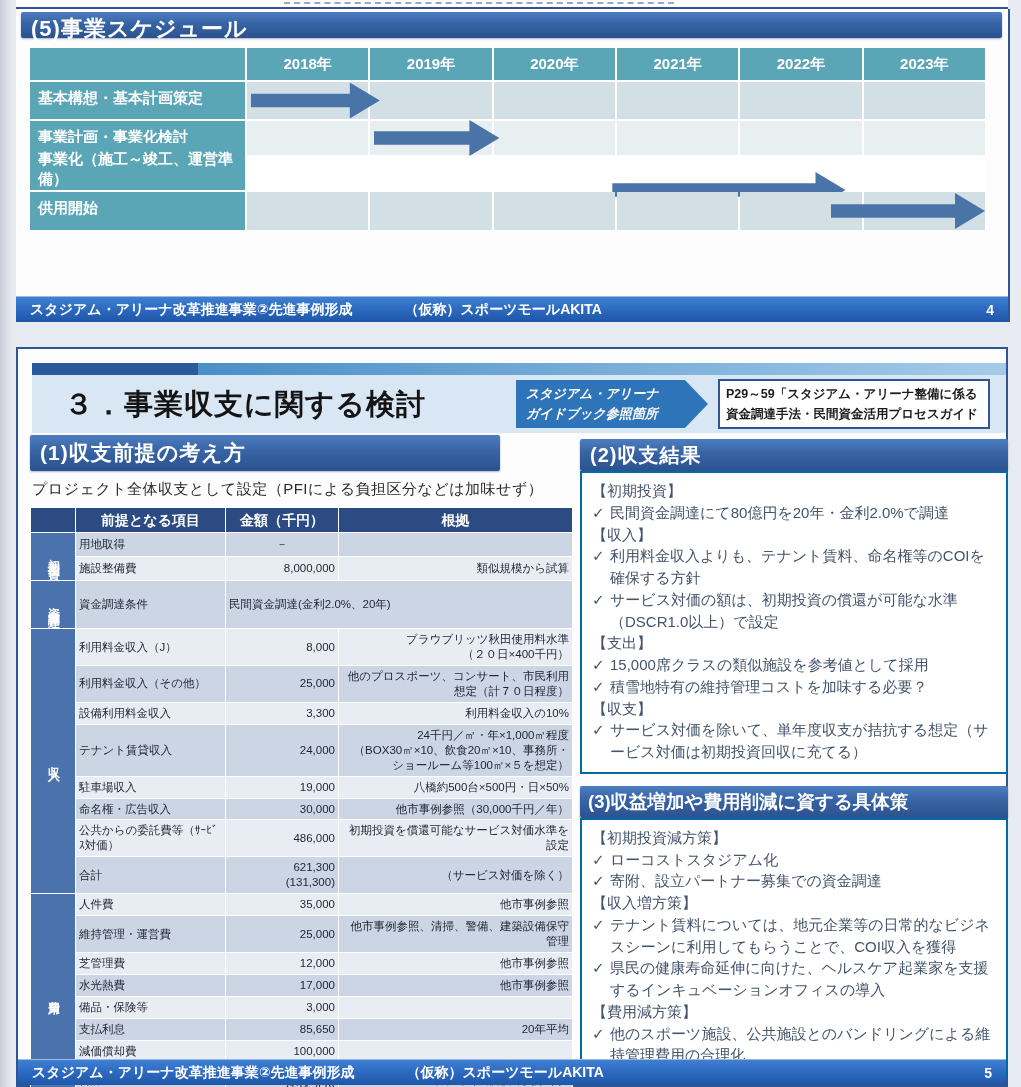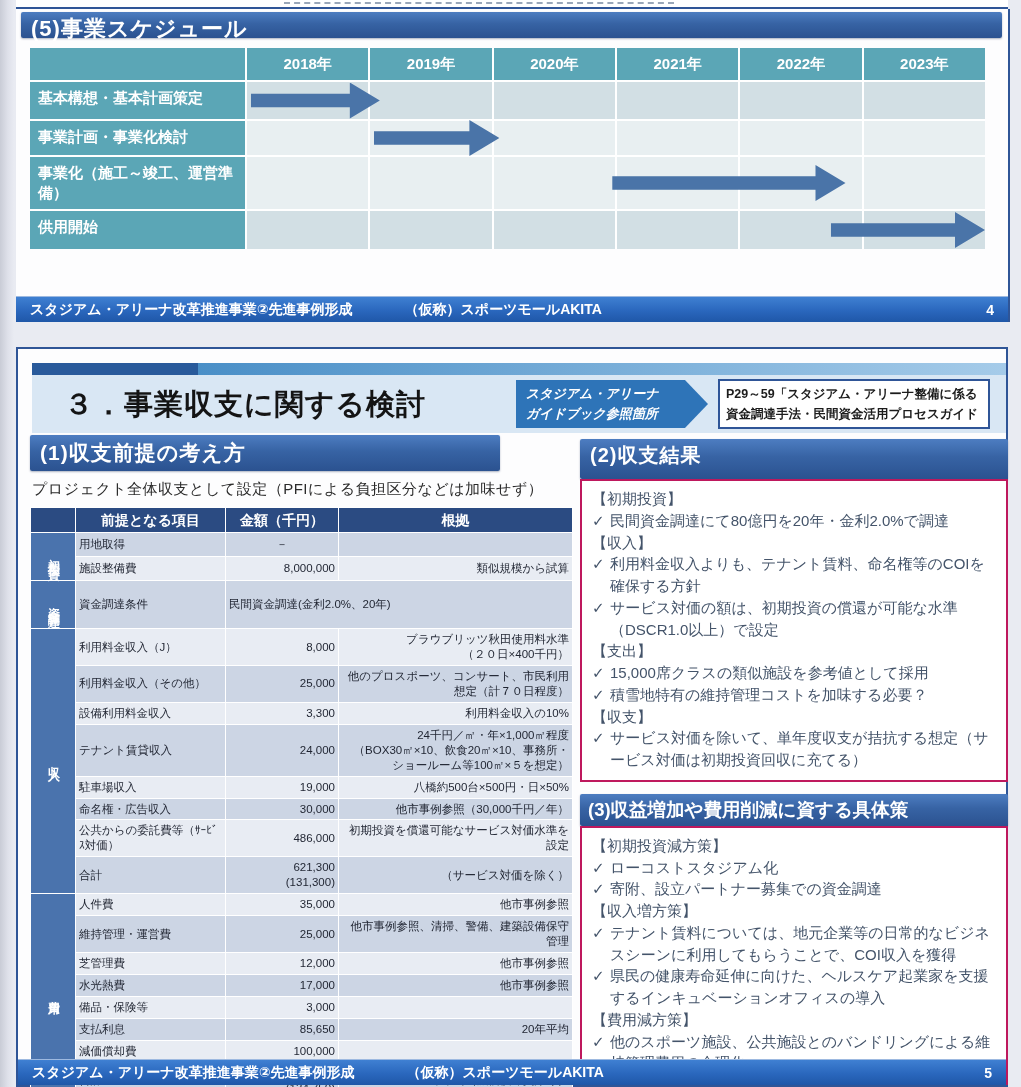--- a/index.html
+++ b/index.html
@@ -55,38 +55,38 @@
     padding-left:10px;box-sizing:border-box;
     clip-path:polygon(0 0,88% 0,100% 50%,88% 100%,0 100%);
   }
   #ref-box{
     position:absolute;left:700px;top:30px;width:272px;height:50px;background:#fff;border:2px solid #2f5597;
     font-size:12.5px;font-weight:600;color:#1c1c1c;line-height:1.6;padding:3px 6px;box-sizing:border-box;
   }
   .col-left{position:absolute;left:12px;top:86px;width:542px;}
   .col-right{position:absolute;left:562px;top:90px;width:428px;}
   .sec-h1{height:36px;line-height:36px;font-size:21px;padding-left:10px;width:470px;box-sizing:border-box;letter-spacing:1px;}
-  .sec-h2{height:40px;line-height:33px;font-size:20px;padding-left:10px;letter-spacing:1px;}
+  .sec-h2{height:32px;line-height:33px;font-size:20px;padding-left:10px;letter-spacing:1px;}
   .sec-h3{height:32px;line-height:32px;font-size:18.5px;padding-left:8px;letter-spacing:0;}
   #subtitle{font-size:15px;color:#2b2b2b;margin:9px 0 8px 2px;letter-spacing:.5px;}
   
   table.fin{border-collapse:collapse;width:542px;table-layout:fixed;}
   table.fin th,table.fin td{border:1px solid #fff;font-size:11.5px;line-height:1.3;padding:3px 3px;box-sizing:border-box;}
   table.fin th{background:#2b4b82;color:#fff;font-weight:bold;text-align:center;font-size:14px;padding:3px 2px;}
   col.c-cat{width:45px;} col.c-item{width:150px;} col.c-amt{width:113px;} col.c-bas{width:234px;}
   td.cat{background:#4a73ad;color:#fff;font-weight:bold;text-align:center;vertical-align:middle;}
   td.cat span{display:inline-block;writing-mode:vertical-rl;text-orientation:upright;letter-spacing:3px;line-height:1.15;height:37px;font-size:12px;}
   tr.dark td.d{background:#ccd5e4;} tr.lite td.d{background:#e8ecf3;}
   td.item{text-align:left;color:#1e2330;}
   td.amt{text-align:right;color:#1e2330;white-space:pre-line;padding-right:2px;}
   td.amt.ctr{text-align:center;}
   td.bas{text-align:right;color:#1e2330;white-space:pre-line;padding-left:2px;}
   td.span2{text-align:left;color:#1e2330;}
   
-  .bbox{border:2px solid #be185d;background:#fff;margin-top:0;padding:7px 8px 9px 10px;color:#44546a;font-size:15px;line-height:1.45;}
+  .bbox{border:2px solid #0369a1;background:#fff;margin-top:0;padding:7px 8px 9px 10px;color:#44546a;font-size:15px;line-height:1.45;}
   .bbox .bh{font-weight:normal;}
   .bbox .bl{display:flex;}
   .bbox .bl .ck{flex:0 0 18px;}
   .gap{height:12px;}
 </style>
 </head>
 <body>
 
 <div id="remnant">
   <div class="dash"></div>
@@ -122,21 +122,21 @@
         <div class="g-track">
           <div class="g-cell"></div>
           <div class="g-cell"></div>
           <div class="g-cell"></div>
           <div class="g-cell"></div>
           <div class="g-cell"></div>
           <div class="g-cell"></div>
           <div class="g-arrow" style="left: 17.2%; width: 17%;"></div>
         </div>
       </div>
-      <div class="g-row lite" style="height: 52px;">
+      <div class="g-row lite" style="height: 33px; align-items: flex-end;">
         <div class="g-label">事業化（施工～竣工、運営準備）</div>
         <div class="g-track">
           <div class="g-cell"></div>
           <div class="g-cell"></div>
           <div class="g-cell"></div>
           <div class="g-cell"></div>
           <div class="g-cell"></div>
           <div class="g-cell"></div>
           <div class="g-arrow" style="left: 49.5%; width: 31.6%;"></div>
         </div>

